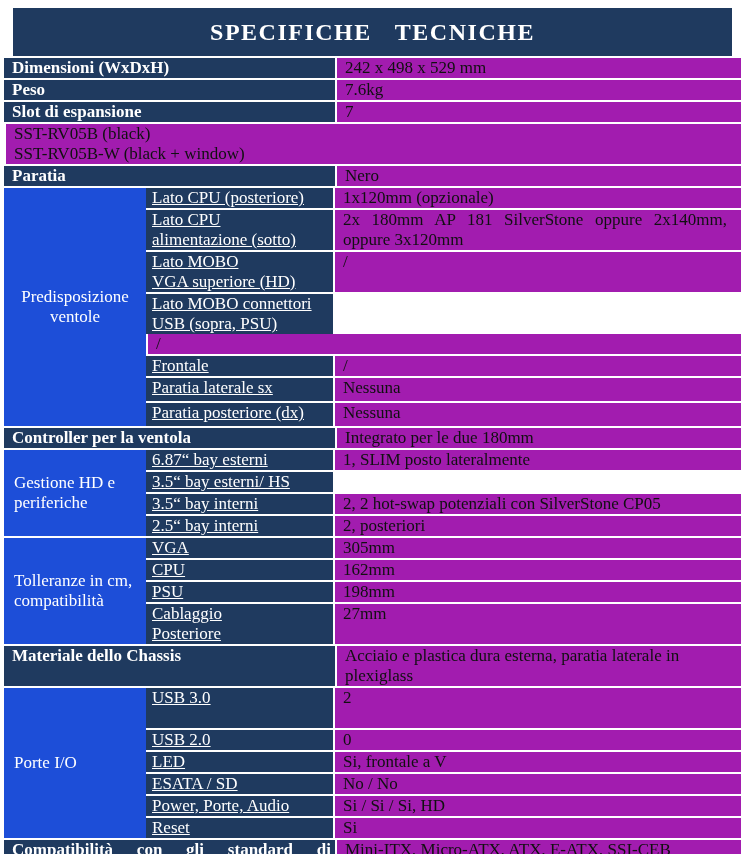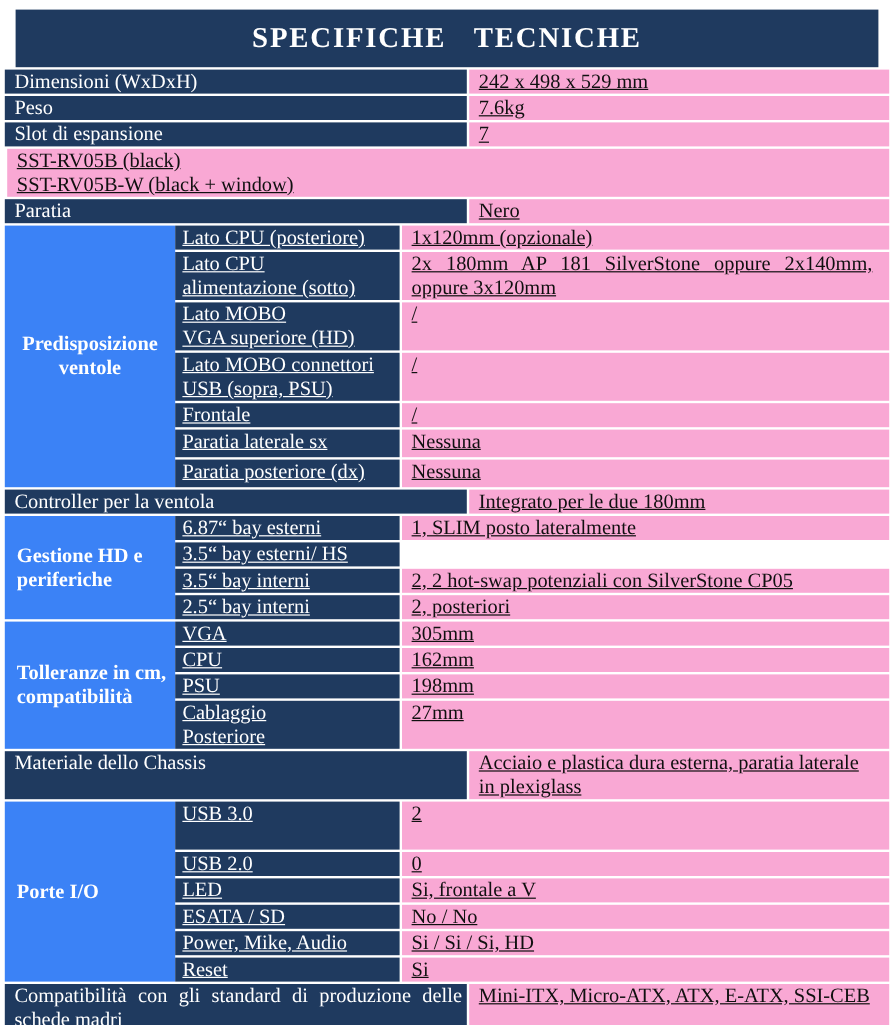--- a/index.html
+++ b/index.html
@@ -15,31 +15,31 @@
   .title-band {
     height:48px; margin:0 9px; background:#1f3a5f;
     display:flex; align-items:center; justify-content:center;
   }
   .title-band span {
     color:#ffffff; font-weight:bold; font-size:24px;
     letter-spacing:1.5px; word-spacing:16px;
   }
   .row { display:flex; margin-top:2px; }
   .label {
-    width:385px; box-sizing:border-box; background:#1f3a5f; color:#ffffff;
-    padding:0 4px 0 8px; white-space:pre-line;
+    width:331px; box-sizing:border-box; background:#1f3a5f; color:#ffffff;
+    padding:0 4px 0 8px; white-space:pre-line;font-weight:bold;
   }
   .value {
-    flex:1; background:#f9a8d4; color:#101010; margin-left:2px;
-    padding:0 14px 0 8px; white-space:pre-line;text-decoration:underline;
+    flex:1; background:#a21caf; color:#101010; margin-left:2px;
+    padding:0 14px 0 8px; white-space:pre-line;
   }
   .group { display:flex; margin-top:2px; }
   .group-label {
-    width:142px; box-sizing:border-box; background:#3b82f6; color:#ffffff;
-    display:flex; align-items:center; padding-left:10px; white-space:pre-line;font-weight:bold;
+    width:142px; box-sizing:border-box; background:#1d4ed8; color:#ffffff;
+    display:flex; align-items:center; padding-left:10px; white-space:pre-line;
   }
   .group-label.centered { justify-content:center; text-align:center; padding-left:0; }
   .group-body { flex:1; display:flex; flex-direction:column; }
   .subrow { display:flex; margin-top:2px; min-height:20px; }
   .subrow:first-child { margin-top:0; }
   .subrow.tall { min-height:40px; }
   .sublabel {
     width:187px; box-sizing:border-box; background:#1f3a5f; color:#ffffff;
     padding:0 2px 0 6px; white-space:pre-line;text-decoration:underline;
   }
@@ -89,21 +89,21 @@
       <div class="subrow">
         <div class="sublabel">Lato CPU
 alimentazione (sotto)</div>
         <div class="value justify">2x 180mm AP 181 SilverStone oppure 2x140mm, oppure 3x120mm</div>
       </div>
       <div class="subrow" style="min-height:40px;">
         <div class="sublabel">Lato MOBO
 VGA superiore (HD)</div>
         <div class="value">/</div>
       </div>
-      <div class="subrow" style="min-height:40px;">
+      <div class="subrow" style="min-height:40px;flex-direction:column;">
         <div class="sublabel">Lato MOBO connettori
 USB (sopra, PSU)</div>
         <div class="value">/</div>
       </div>
       <div class="subrow">
         <div class="sublabel">Frontale</div>
         <div class="value">/</div>
       </div>
       <div class="subrow" style="min-height:23px;">
         <div class="sublabel">Paratia laterale sx</div>
@@ -183,21 +183,21 @@
       </div>
       <div class="subrow">
         <div class="sublabel">LED</div>
         <div class="value">Si, frontale a V</div>
       </div>
       <div class="subrow">
         <div class="sublabel">ESATA / SD</div>
         <div class="value">No / No</div>
       </div>
       <div class="subrow">
-        <div class="sublabel">Power, Mike, Audio</div>
+        <div class="sublabel">Power, Porte, Audio</div>
         <div class="value">Si / Si / Si, HD</div>
       </div>
       <div class="subrow">
         <div class="sublabel">Reset</div>
         <div class="value">Si</div>
       </div>
     </div>
   </div>
 
   <div class="row">

